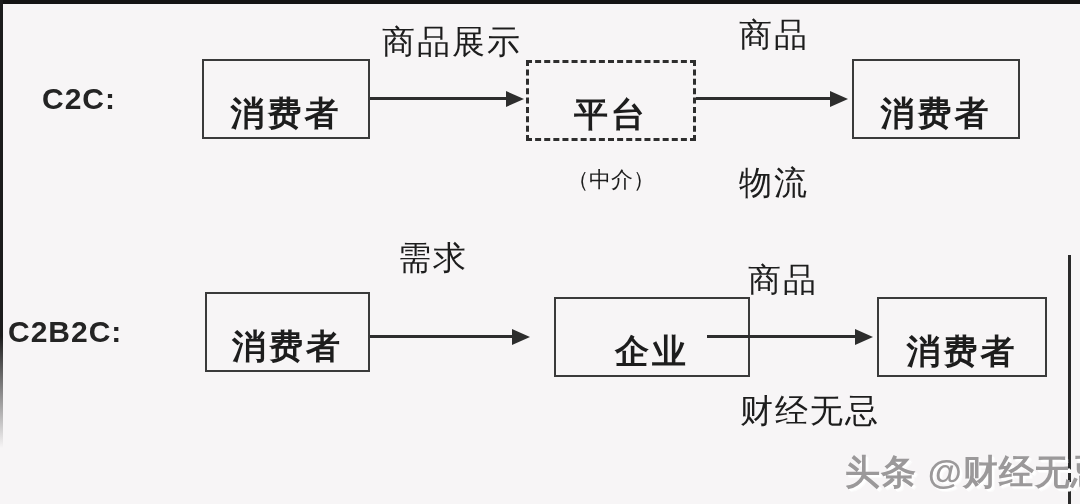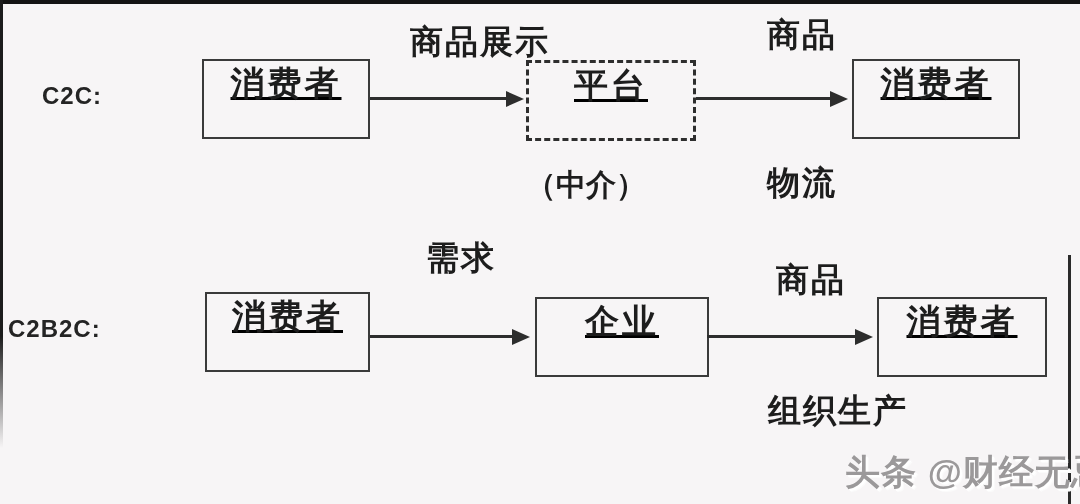--- a/index.html
+++ b/index.html
@@ -22,60 +22,58 @@
   }
   
   .frame-top{position:absolute;left:0;top:0;width:1080px;height:4px;background:#141414;}
   .frame-left{position:absolute;left:0;top:0;width:3px;height:448px;background:linear-gradient(#1c1c1c 75%, rgba(28,28,28,0));}
   .frame-right{position:absolute;left:1068px;top:255px;width:3px;height:249px;background:#2a2a2a;}
 
   .row-label{
     position:absolute;
     font-family:"Liberation Sans","DejaVu Sans",sans-serif;
     font-weight:bold;
-    font-size:24px;
+    font-size:30px;
     letter-spacing:1px;
     color:#242424;
     white-space:nowrap;
   }
   .box{
     position:absolute;
     border:2px solid #3a3a3a;
     background:transparent;
-    display:flex;align-items:flex-start;justify-content:center;
+    display:flex;align-items:flex-end;justify-content:center;
     box-sizing:border-box;
-    text-decoration:underline;
   }
   .box.dashed{border:3px dashed #2e2e2e;}
   .node-text{
     font-family:"Liberation Serif","DejaVu Serif",serif;
     font-weight:bold;
     font-size:34px;
     letter-spacing:3px;
     color:var(--text);
     white-space:nowrap;
   }
   .flow-label{
     position:absolute;
     font-family:"Liberation Serif","DejaVu Serif",serif;
-    font-weight:bold;
+    font-weight:normal;
     font-size:33px;
     letter-spacing:2px;
     color:var(--text);
     text-align:center;
     white-space:nowrap;
-    margin-left:28px;
   }
   .sub-label{
     position:absolute;
     font-family:"Liberation Serif","DejaVu Serif",serif;
-    font-weight:bold;
-    font-size:30px;
+    font-weight:normal;
+    font-size:22px;
     color:var(--text);
-    text-align:left;
+    text-align:center;
     white-space:nowrap;
   }
   .arrow{
     position:absolute;
     height:3px;
     background:var(--line);
   }
   .arrow::after{
     content:"";
     position:absolute;
@@ -145,27 +143,27 @@
   <div>
     <div class="row-label" style="left:8px;top:315px">C2B2C:</div>
 
     <div class="box" style="left:205px;top:292px;width:165px;height:80px">
       <span class="node-text">消费者</span>
     </div>
 
     <div class="flow-label" style="left:385px;top:236px;width:96px">需求</div>
     <div class="arrow" style="left:370px;top:335px;width:142px"></div>
 
-    <div class="box" style="left:535px;top:297px;width:174px;height:80px">
+    <div class="box" style="left:554px;top:297px;width:196px;height:80px">
       <span class="node-text">企业</span>
     </div>
 
     <div class="flow-label" style="left:733px;top:258px;width:100px">商品</div>
     <div class="arrow" style="left:707px;top:335px;width:148px"></div>
-    <div class="flow-label" style="left:736px;top:389px;width:148px">组织生产</div>
+    <div class="flow-label" style="left:736px;top:389px;width:148px">财经无忌</div>
 
     <div class="box" style="left:877px;top:297px;width:170px;height:80px">
       <span class="node-text">消费者</span>
     </div>
   </div>
 
   <div class="watermark">头条 @财经无忌</div>
 
 </div>
 

